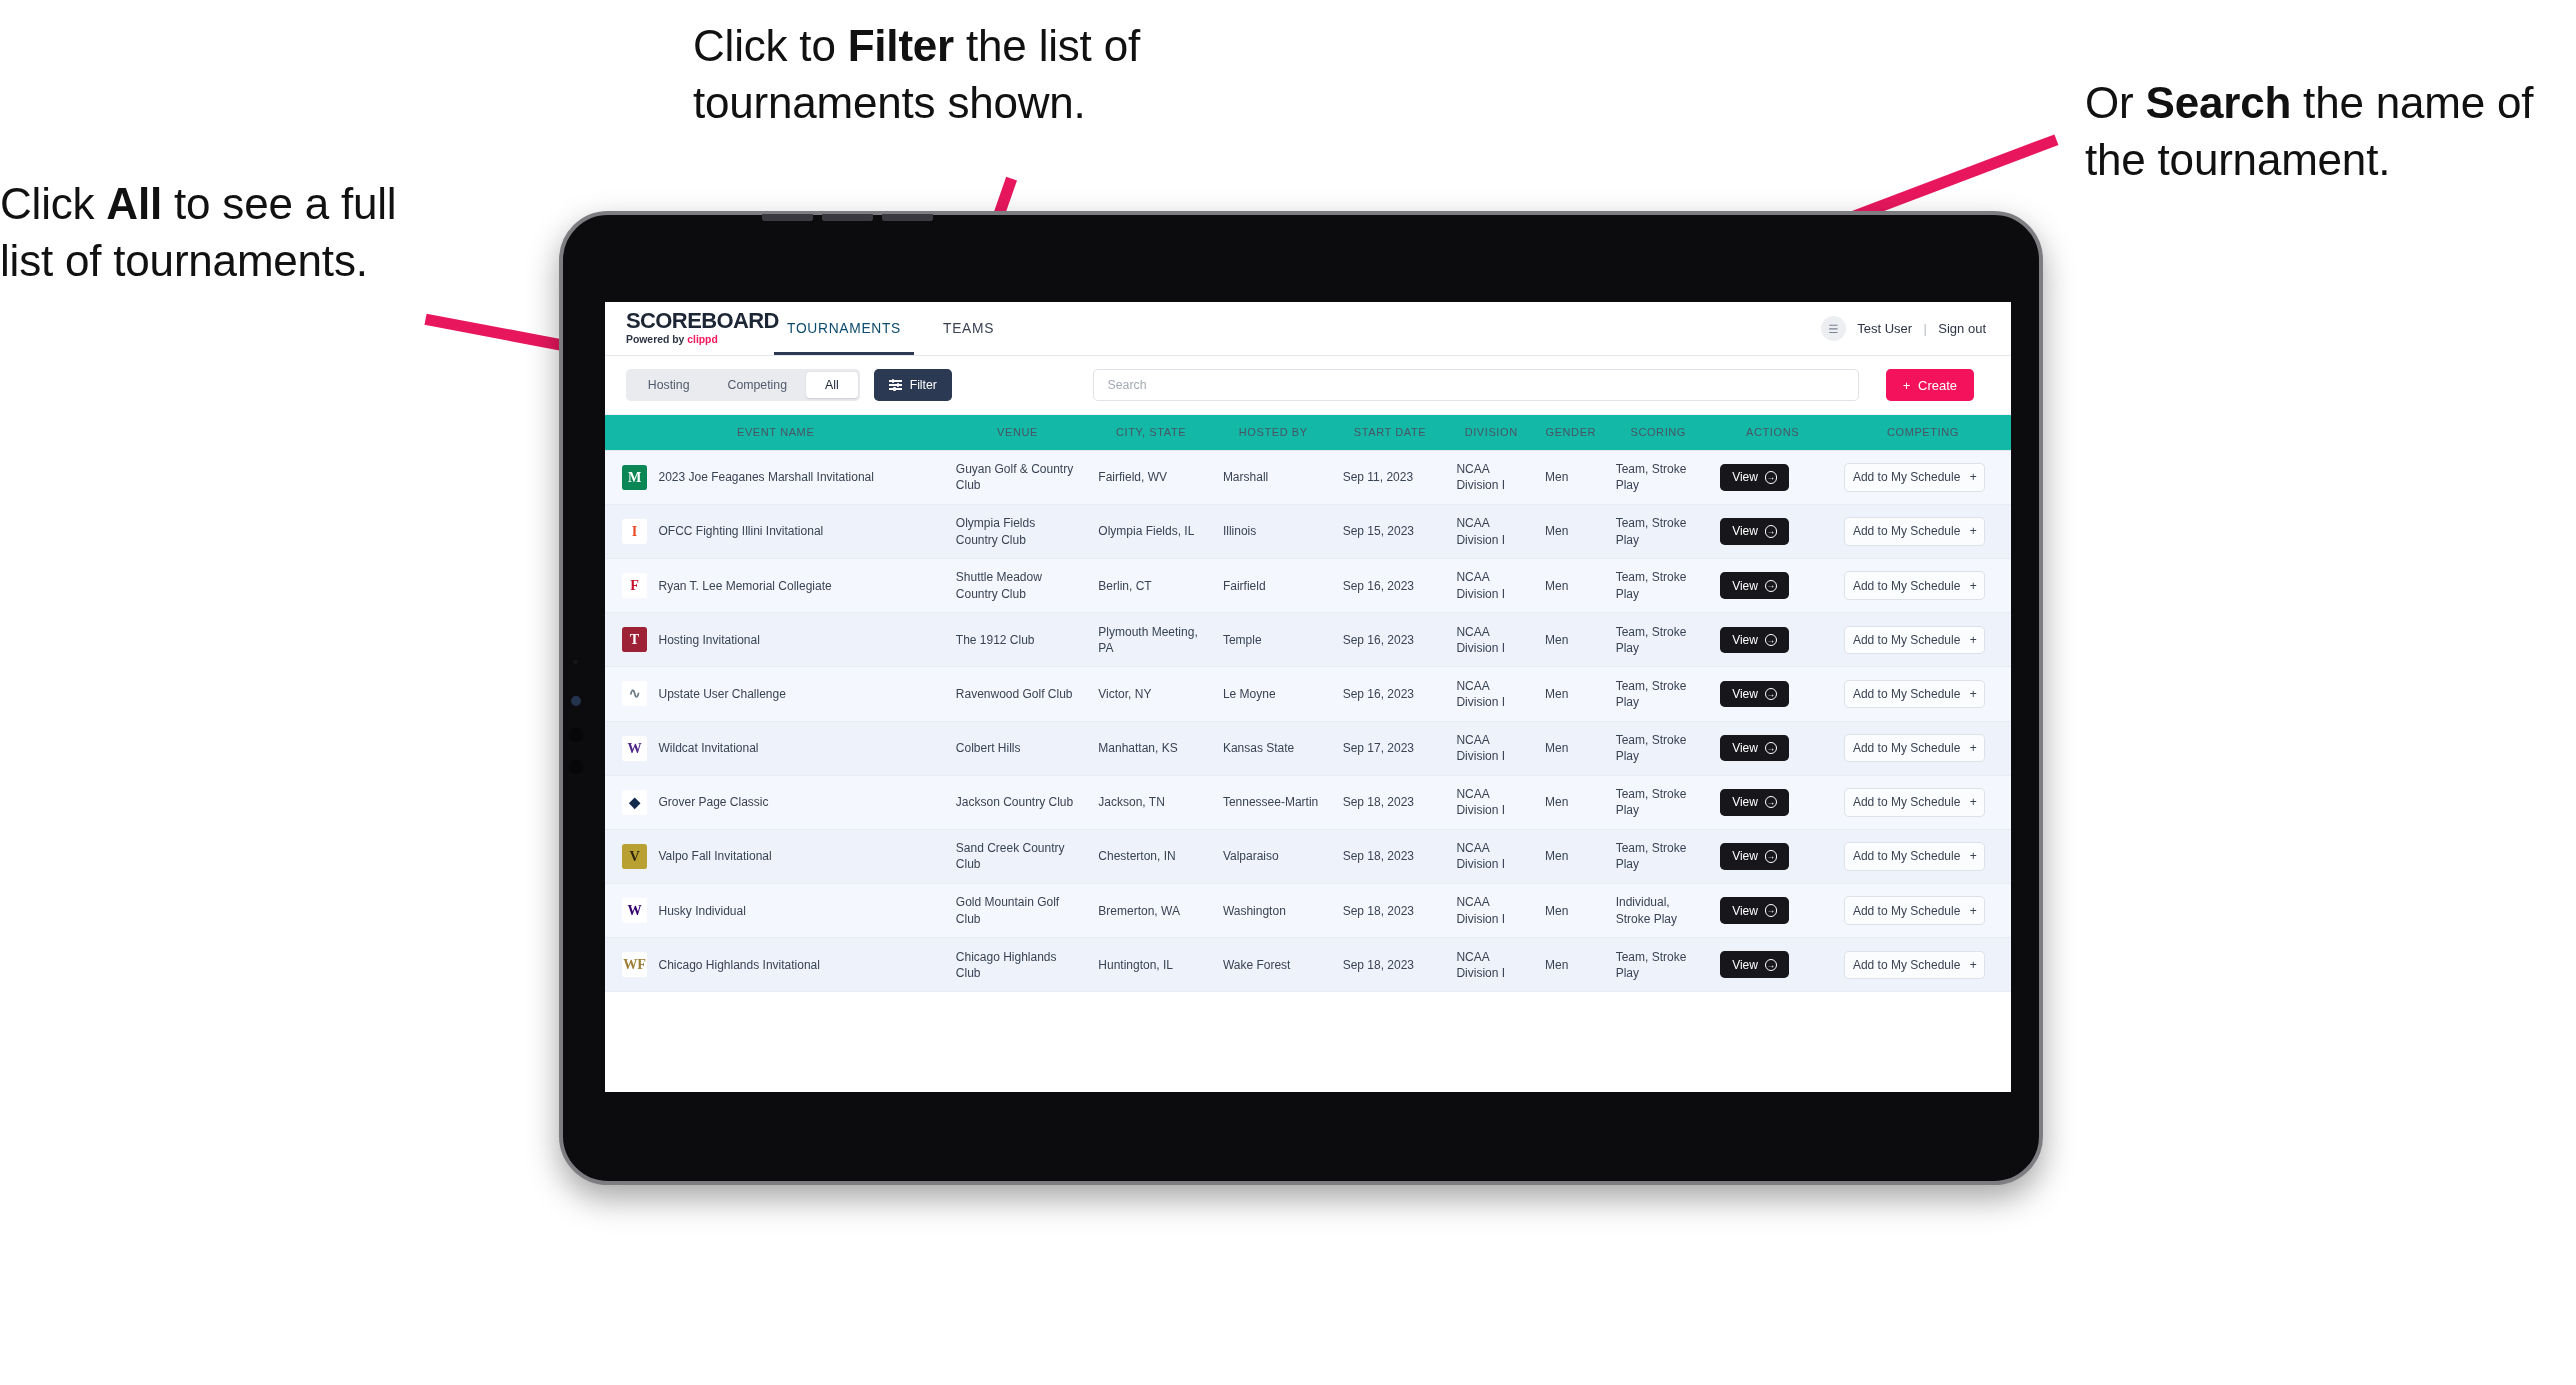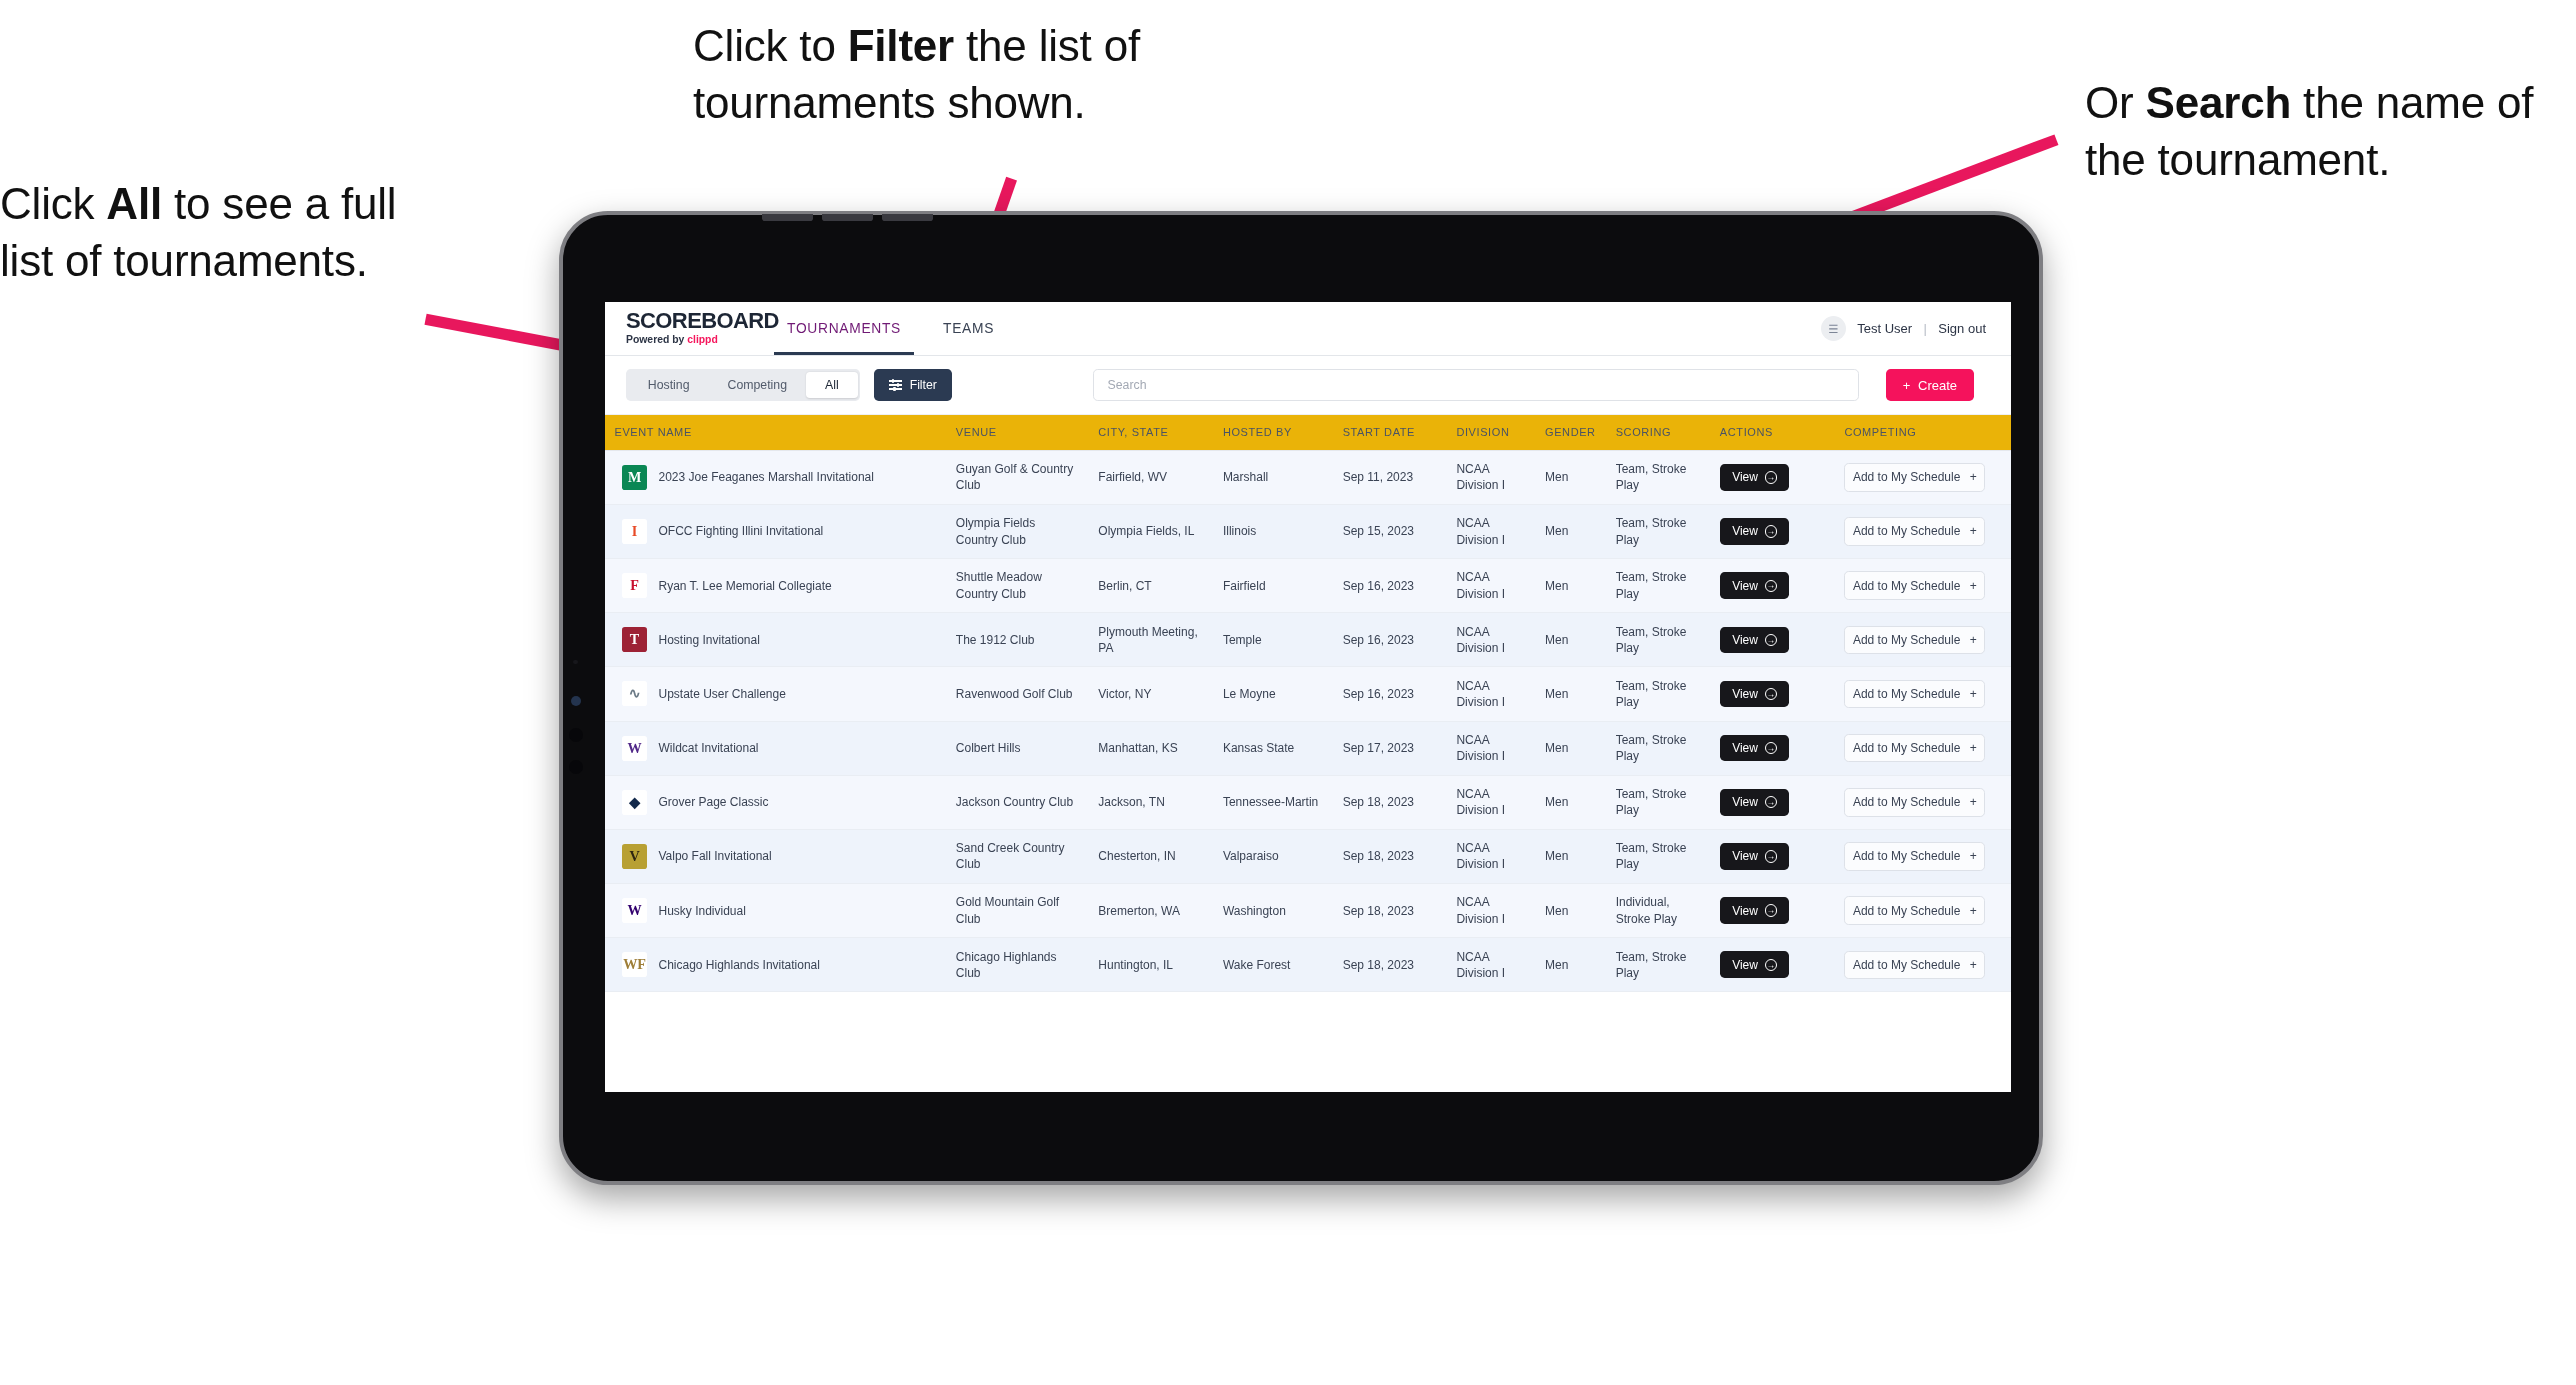--- a/index.html
+++ b/index.html
@@ -78,21 +78,21 @@
     font-family: "Liberation Sans", sans-serif;
   }
   #brand-sub { font-size: 10.4px; color: #2c3445; margin-top: 2.8px; font-weight: bold; }
   #brand-sub .pink { color: #f5165c; }
 
   .navtab {
     display: flex; align-items: center; padding: 0 21px;
     font-size: 13.8px; color: #3a4354; letter-spacing: 0.7px;
     position: relative; cursor: pointer;
   }
-  .navtab.active { color: #701a75; }
+  .navtab.active { color: #0c4a6e; }
   .navtab.active::after {
     content: ""; position: absolute; left: 7.6px; right: 7.6px; bottom: 0;
     height: 2.8px; background: #2b3a52;
   }
 
   #userbox {
     margin-left: auto; display: flex; align-items: center;
     gap: 11.4px; padding-right: 25px; font-size: 13px; color: #2c3445;
   }
   #avatar {
@@ -150,21 +150,21 @@
   #create-btn {
     margin-left: 13.3px; height: 32px; background: #f5125c; color: #fff;
     border-radius: 4.7px; display: flex; align-items: center; gap: 7.6px;
     padding: 0 17px; font-size: 13px; cursor: pointer; white-space: nowrap;
   }
 
   
   #table-scroll { height: 677px; overflow: hidden; }
   table { width: 100%; border-collapse: collapse; table-layout: fixed; }
   thead th {
-    background: #eab308; text-align: left; padding: 11.4px 9.5px;
+    background: #14b8a6; text-align: center; padding: 11.4px 9.5px;
     font-size: 11px; color: #4a5364; letter-spacing: 0.6px; font-weight: normal;
     border-bottom: 0.9px solid #e5e8ed;
   }
   tbody td {
     padding: 10.4px 9.5px; font-size: 12px; color: #3a4354;
     border-bottom: 0.9px solid #e9edf3; vertical-align: middle;
     line-height: 1.35;
   }
   tbody tr { background: #f4f7fd; }
   tbody tr:nth-child(even) { background: #eef3fb; }

